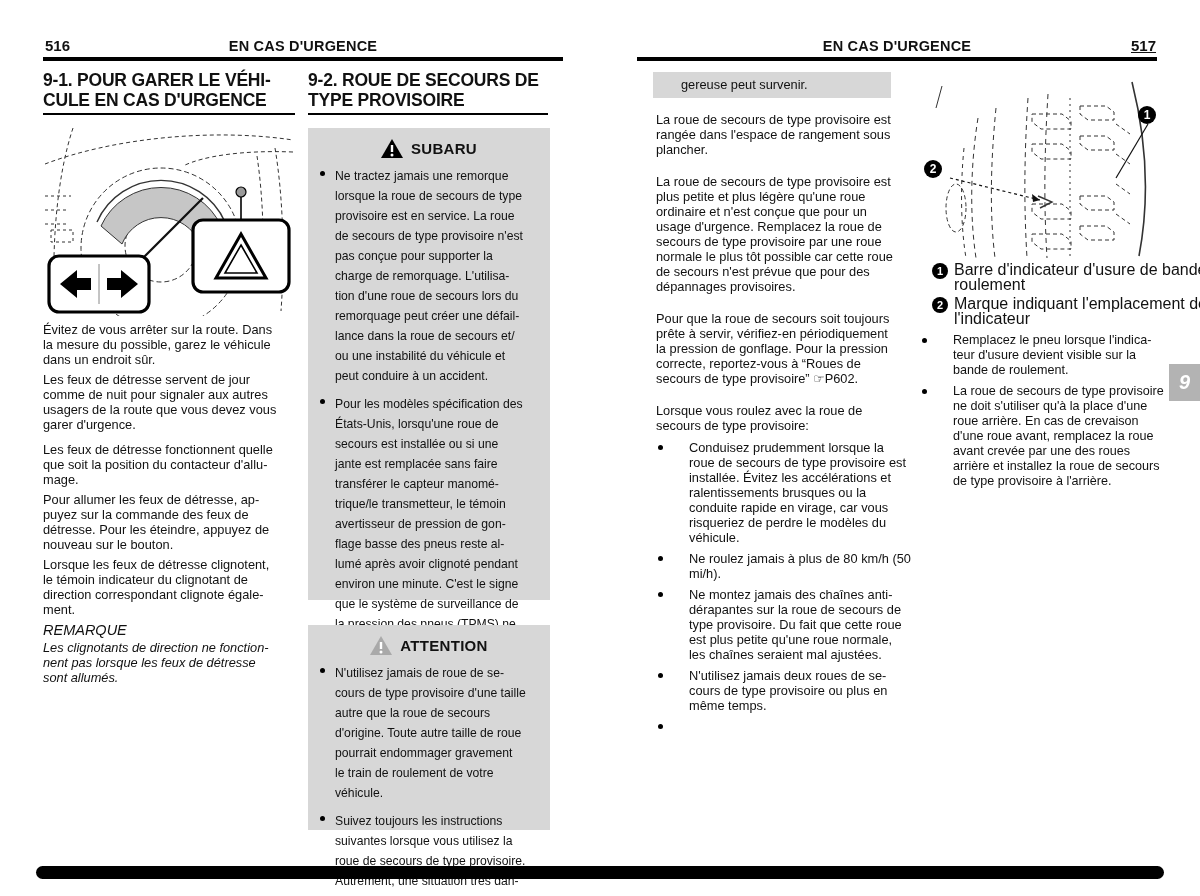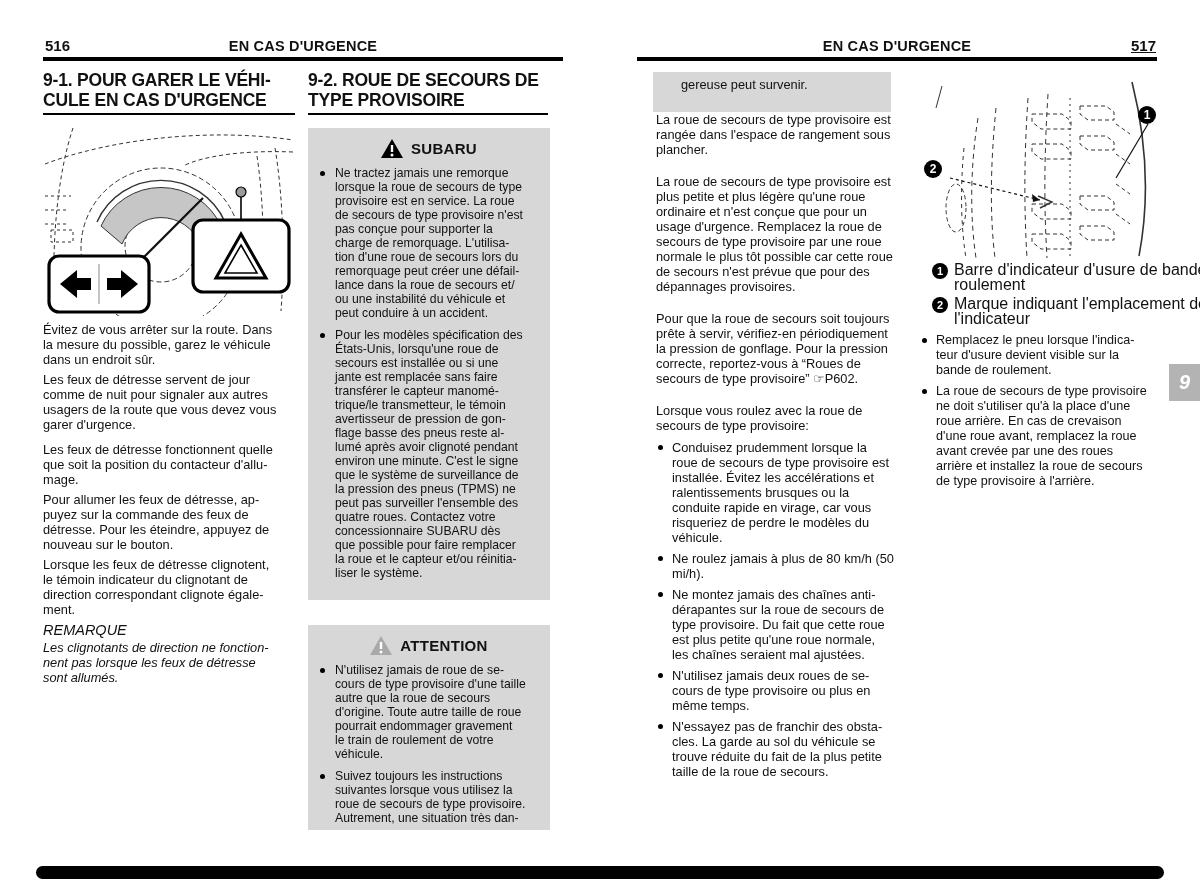--- a/index.html
+++ b/index.html
@@ -20,28 +20,28 @@
   .para { margin-bottom:5px; }
   .gap-top { margin-top:10px; }
   .remark-label { font-size:14.5px; font-style:italic; margin-top:2px; margin-bottom:2px; }
   .remark-txt { font-style:italic; }
 
   
   .warnbox { background:#d7d7d7; }
   .warn-title-row { display:flex; align-items:center; justify-content:center; gap:8px; padding-top:9px; height:32px; }
   .warn-title { font-size:15px; font-weight:bold; letter-spacing:0.3px; }
   .box-bullets { padding:6px 6px 0 10px; }
-  .box-txt { font-size:12.2px; line-height:14px; white-space:pre; }
+  .box-txt { font-size:12.2px; line-height:20px; white-space:pre; }
   .bullet-row { display:flex; margin-bottom:8px; }
   .dot { width:5px; height:5px; border-radius:50%; background:#000; margin:5px 9px 0 2px; flex:none; }
   .dot2 { width:5px; height:5px; border-radius:50%; background:#000; margin:5px 10px 0 2px; flex:none; }
 
   
-  .cont-bar { background:#d7d7d7; height:40px; line-height:26px; font-size:12.8px; padding-left:28px; white-space:pre; }
-  .b-row { display:flex; margin-bottom:6px; }
+  .cont-bar { background:#d7d7d7; height:26px; line-height:26px; font-size:12.8px; padding-left:28px; white-space:pre; }
+  .b-row { display:flex; margin-bottom:6px;gap:17px; }
 
   .legend-row { display:flex; margin-bottom:5px; }
   .legend-txt { font-size:16px; line-height:14.5px; white-space:pre; }
   .marker { width:16px; height:16px; border-radius:50%; background:#000; color:#fff; font-size:11px; font-weight:bold; display:flex; align-items:center; justify-content:center; flex:none; }
   .legend-row .marker { margin-right:6px; margin-top:0px; }
   .marker-abs { width:18px; height:18px; font-size:12px; }
 
   .chapter-tab { background:#b3b3b3; color:#fff; font-size:20px; font-weight:bold; font-style:italic; display:flex; align-items:center; justify-content:center; }
 
   .footer-bar { background:#000; border-radius:7px; }
@@ -245,24 +245,20 @@
 les chaînes seraient mal ajustées.</div>
     </div>
   <div class="b-row">
       <span class="dot"></span>
       <div class="body-txt">N'utilisez jamais deux roues de se-
 cours de type provisoire ou plus en
 même temps.</div>
     </div>
   <div class="b-row">
       <span class="dot"></span>
-      <div class="body-txt">N'essayez pas de franchir des obsta-
-cles. La garde au sol du véhicule se
-trouve réduite du fait de la plus petite
-taille de la roue de secours.</div>
     </div>
 </div>
 
 <div class="abs" style="left:920px; top:78px; width:248px; height:182px;">
   <svg width="248" height="182" viewBox="0 0 248 182">
     <g fill="none" stroke="#333" stroke-width="1">
       <path d="M22,8 l-6,22"></path>
       <path d="M212,4 C226,60 230,120 219,178" stroke-width="1.6"></path>
       <path d="M58,40 C50,90 50,140 56,180" stroke-dasharray="5 4"></path>
       <path d="M76,30 C70,90 70,140 75,180" stroke-dasharray="5 4"></path>

